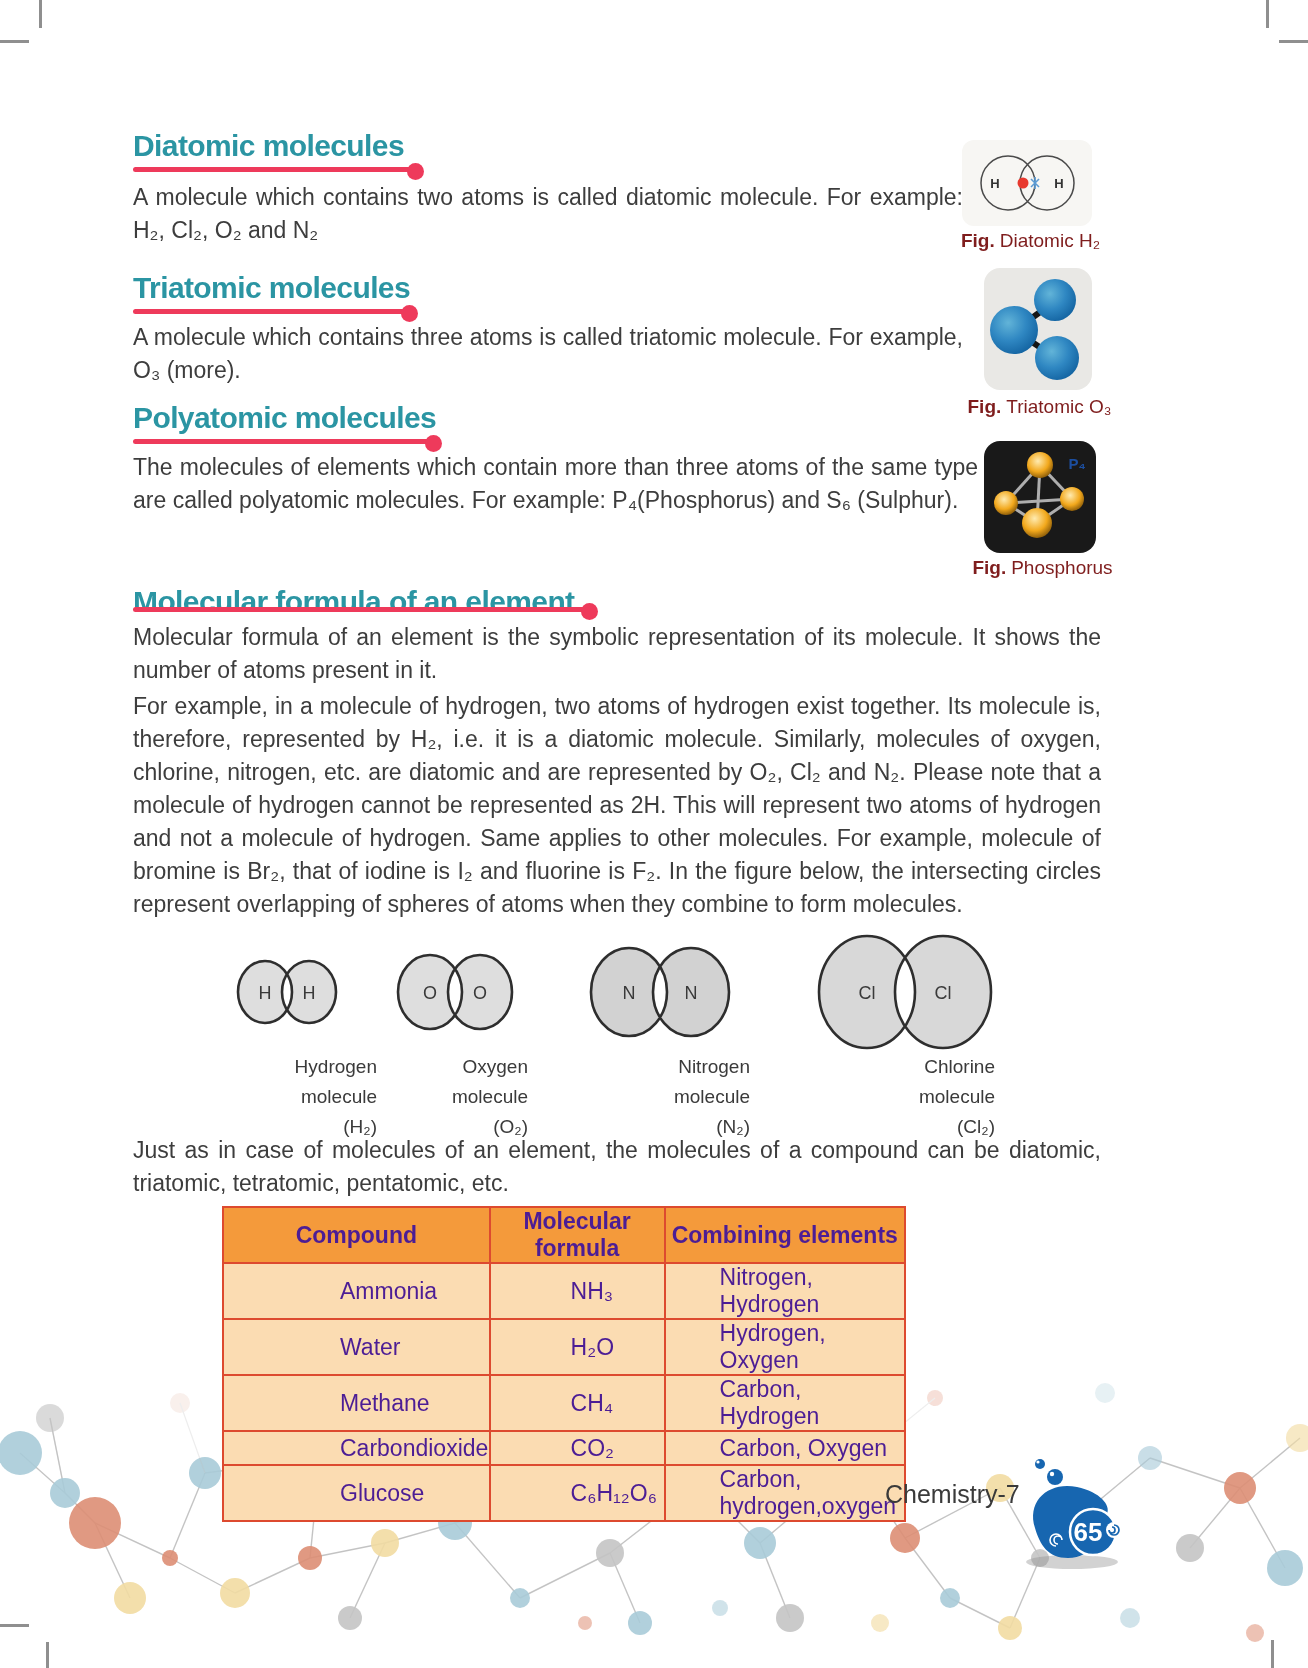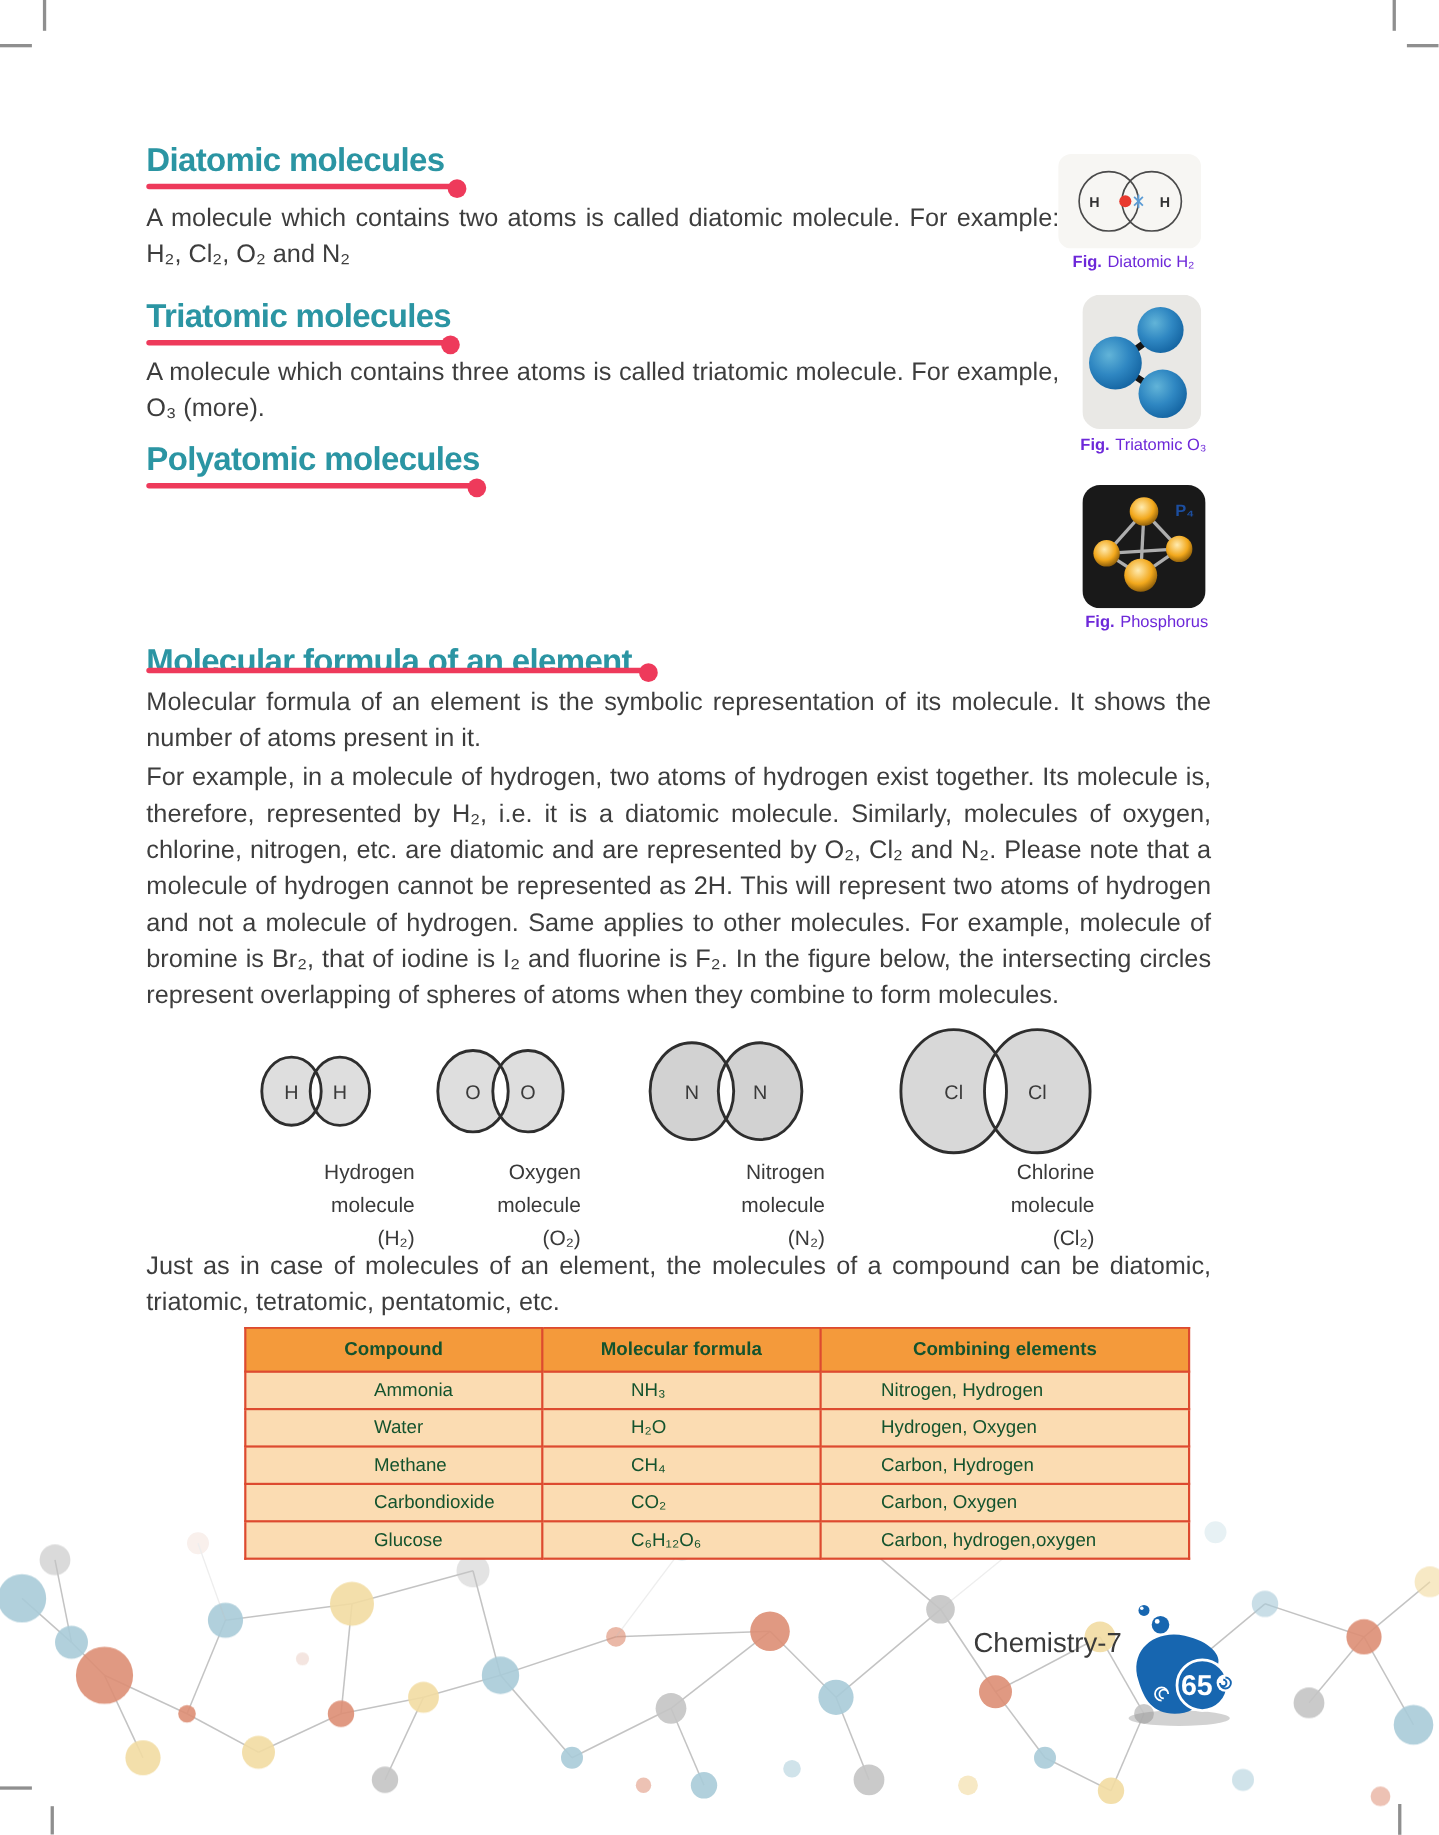--- a/index.html
+++ b/index.html
@@ -16,32 +16,32 @@
   .rule { position:absolute; height:5px; background:#EE3A5B; border-radius:3px; z-index:2; }
   .rule::after { content:""; position:absolute; right:-13px; top:-4px; width:17px; height:17px;
                  border-radius:50%; background:#EE3A5B; }
 
   
   .body-text { position:absolute; font-size:23px; line-height:33px; color:#3D3D3D;
                text-align:justify; z-index:2; }
 
   
   .fig-box { position:absolute; z-index:2; }
-  .fig-caption { position:absolute; font-size:15px; color:#6d28d9; text-align:center; z-index:2; }
+  .fig-caption { position:absolute; font-size:19px; color:#7f1d1d; text-align:center; z-index:2; }
   .fig-caption b { margin-right:5px; }
 
   
   .venn-wrap { position:absolute; left:133px; top:930px; width:975px; height:212px; z-index:2; }
   .venn-svg { position:absolute; }
   .venn-label { position:absolute; width:180px; text-align:right; font-size:19px;
                 line-height:30px; color:#3A3A3A; top:122px; }
 
   
-  .cmp-table { position:absolute; left:222px; top:1206px; width:860px; border-collapse:collapse;
-               z-index:2; font-size:17px; color:#14532d; }
+  .cmp-table { position:absolute; left:222px; top:1206px; width:684px; border-collapse:collapse;
+               z-index:2; font-size:23px; color:#4c1d95; }
   .cmp-table th, .cmp-table td { border:2px solid #DD4A2F; }
   .cmp-table th { background:#F49A3B; height:40px; font-weight:bold; text-align:center; }
   .cmp-table td { background:#FBDCB2; height:34px; text-align:left; }
   .cmp-table td.c1 { width:270px; padding-left:116px; }
   .cmp-table td.c2 { width:254px; padding-left:80px; }
   .cmp-table td.c3 { width:336px; padding-left:54px; }
 
   
   .book-label { position:absolute; left:885px; top:1480px; font-size:25px; color:#3A3A3A; z-index:3; }
   .badge { position:absolute; left:1010px; top:1448px; z-index:3; }
@@ -103,20 +103,21 @@
       <circle cx="71" cy="32" r="21" fill="url(#gBlue)"></circle>
       <circle cx="73" cy="90" r="22" fill="url(#gBlue)"></circle>
     </svg>
   </div>
   <div class="fig-caption" style="left:957px; top:396px; width:165px;">
     <b>Fig.</b><span>Triatomic O₃</span>
   </div>
 
   <h2 class="sec-title" style="left:133px; top:401px;">Polyatomic molecules</h2>
   <div class="rule" style="left:133px; top:439px; width:296px;"></div>
+  <p class="body-text" style="left:133px; top:451px; width:845px;">The molecules of elements which contain more than three atoms of the same type are called polyatomic molecules. For example: P₄(Phosphorus) and S₆ (Sulphur).</p>
 
   <div class="fig-box" style="left:984px; top:441px;">
     <svg width="112" height="112" viewBox="0 0 112 112">
       <defs>
         <radialGradient id="gGold" cx="42%" cy="35%" r="75%">
           <stop offset="0%" stop-color="#FFEBB0"></stop>
             <stop offset="55%" stop-color="#F2A81C"></stop>
             <stop offset="100%" stop-color="#6B4403"></stop>
         </radialGradient>
       </defs>

